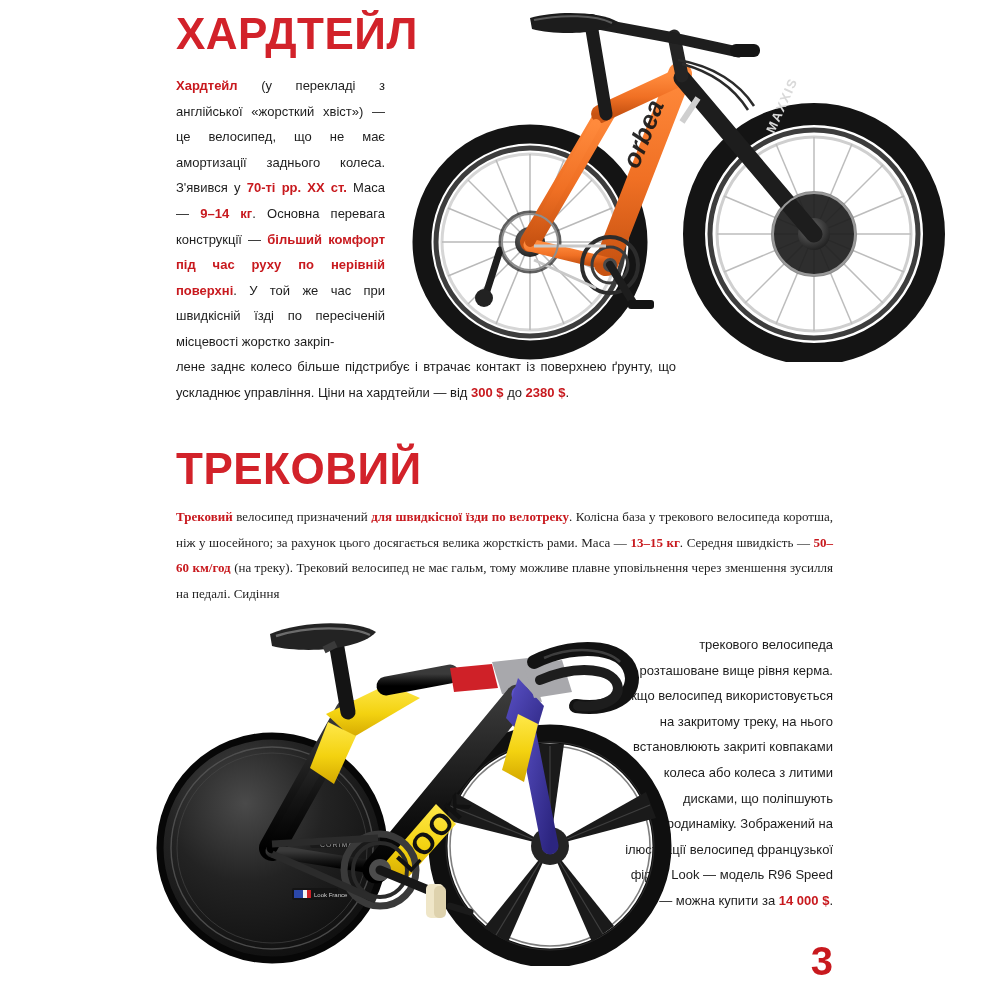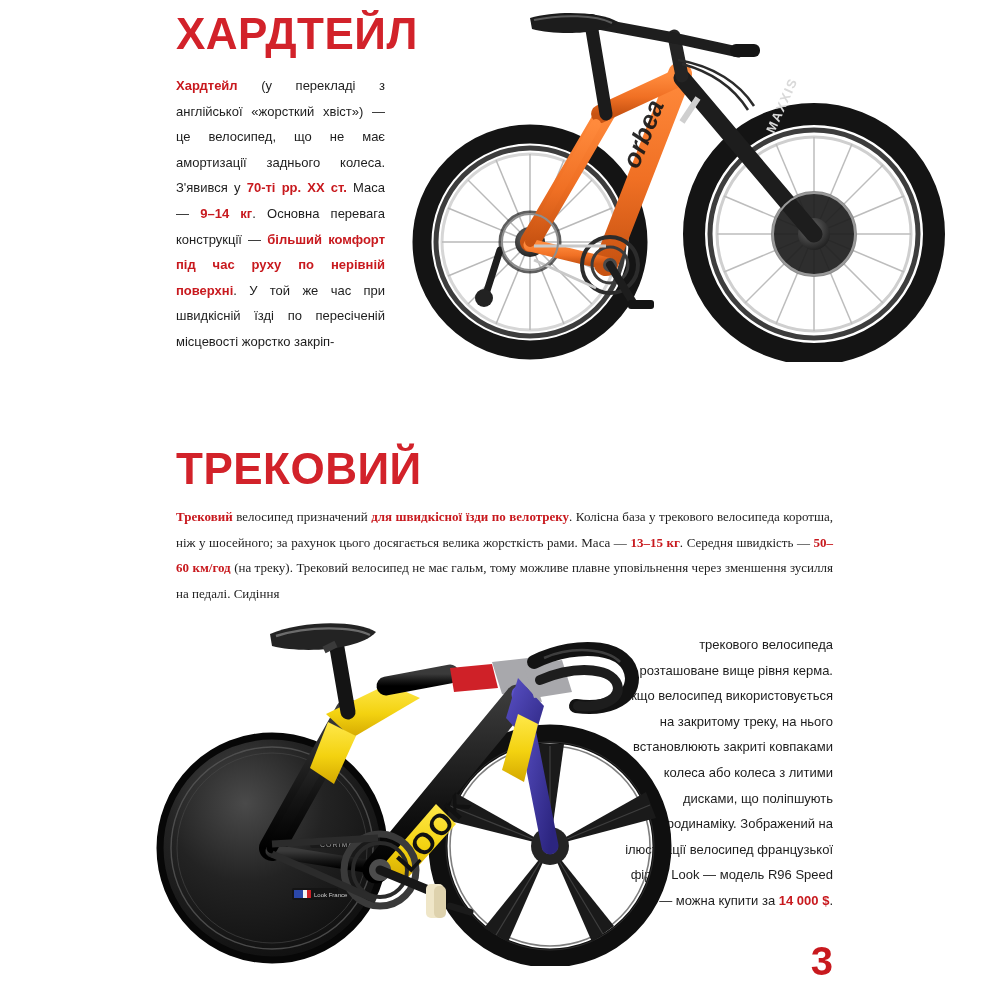--- a/index.html
+++ b/index.html
@@ -90,20 +90,23 @@
 <body>
 
 <div class="page">
 
   <div class="heading" id="heading-hardtail">ХАРДТЕЙЛ</div>
 
   <div class="para" id="para-hardtail-col">
     <span class="lead">Хардтейл</span><span> (у перекладі з англійської «жорсткий хвіст») — це велосипед, що не має амортизації заднього колеса. З'явився у </span><span class="hl">70-ті рр. XX ст.</span><span> Маса — </span><span class="hl">9–14 кг</span><span>. Основна перевага конструкції — </span><span class="hl">більший комфорт під час руху по нерівній поверхні</span><span>. У той же час при швидкісній їзді по пересіченій місцевості жорстко закріп-</span>
   </div>
 
+  <div class="para" id="para-hardtail-full">
+    <span>лене заднє колесо більше підстрибує і втрачає контакт із поверхнею ґрунту, що ускладнює управління. Ціни на хардтейли — від </span><span class="hl">300 $</span><span> до </span><span class="hl">2380 $</span><span>.</span>
+  </div>
 
   <div class="photo" id="photo-hardtail">
     <svg viewBox="0 0 620 360" xmlns="http://www.w3.org/2000/svg">
       <defs>
         <linearGradient id="orangeG" x1="0" y1="0" x2="0" y2="1">
           <stop offset="0%" stop-color="#ff8a3c"></stop>
           <stop offset="55%" stop-color="#f07024"></stop>
           <stop offset="100%" stop-color="#c85312"></stop>
         </linearGradient>
         <radialGradient id="hubG" cx="40%" cy="35%" r="70%">

